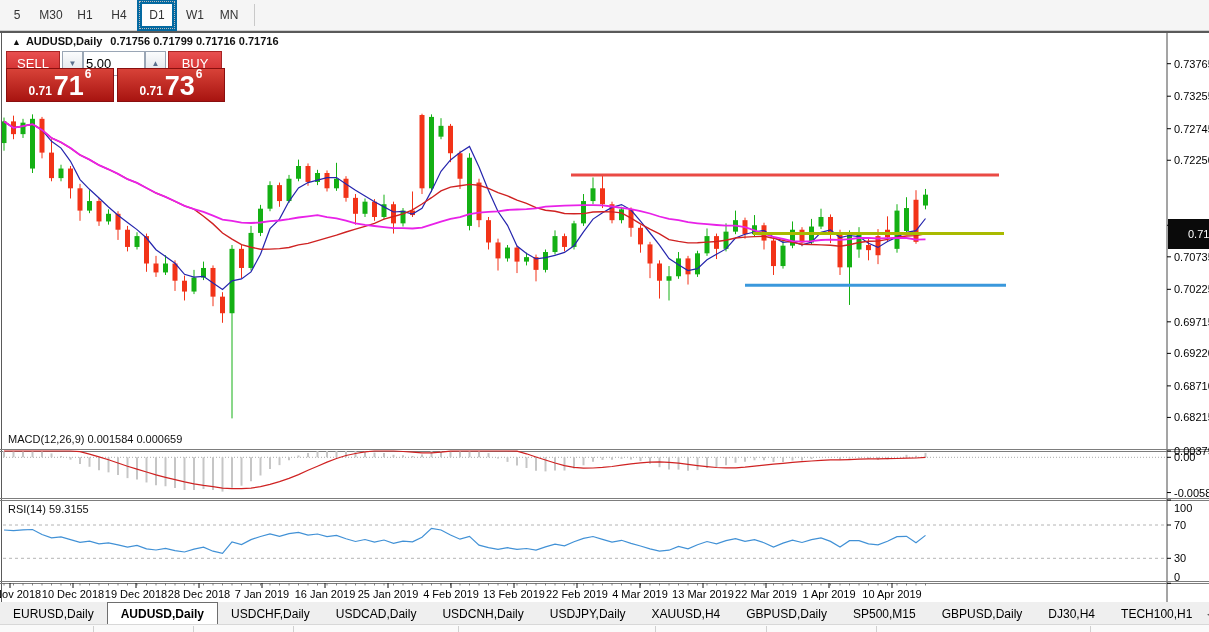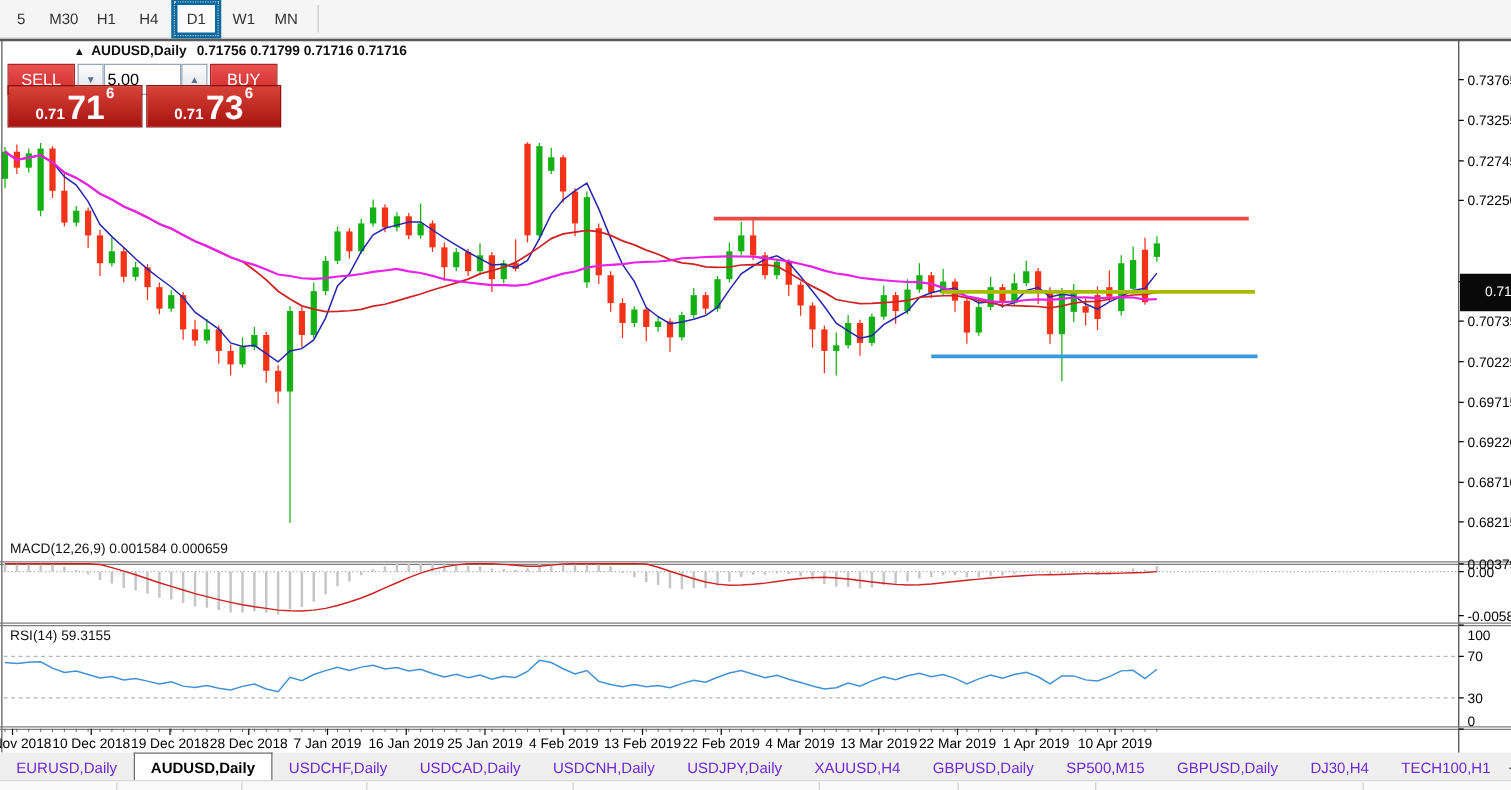--- a/index.html
+++ b/index.html
@@ -8,21 +8,21 @@
   #toolbar{position:absolute;left:0;top:0;width:1209px;height:30px;background:#f5f5f5;border-bottom:1px solid #cfcfcf;display:flex;align-items:center;}
   .tf-btn{min-width:30px;height:22px;margin:0 1px;display:flex;align-items:center;justify-content:center;
     font-size:12px;color:#333;background:transparent;border:1px solid transparent;cursor:default;}
   .tf-btn.active{background:#fdfdfd;border:5px solid #0369a1;outline:1px dotted #bbb;outline-offset:-3px;}
   .tf-sep{width:1px;height:22px;background:#c9c9c9;margin:0 8px;}
   
   #chartwin{position:absolute;left:0;top:31px;width:1209px;height:571px;background:#fff;border-top:1px solid #5a5a5a;}
   #chartsvg{position:absolute;left:0;top:0;}
   svg{font-family:"Liberation Sans",sans-serif;}
   
-  #chart-header{position:absolute;left:12px;top:3px;font-size:11px;font-weight:bold;color:#111;white-space:nowrap;margin-left:47px;}
+  #chart-header{position:absolute;left:12px;top:3px;font-size:11px;font-weight:bold;color:#111;white-space:nowrap;}
   #chart-header .tri{font-size:9px;margin-right:5px;}
   #chart-header .ohlc{margin-left:8px;font-weight:bold;}
   
   #tradepanel{position:absolute;left:6px;top:19px;width:224px;}
   #tp-row1{display:flex;height:14px;}
   .tp-btn{width:54px;height:25px;background:linear-gradient(#e85050,#cf2b2b);border:1px solid #a82424;color:#fff;
     font-size:13px;display:flex;align-items:center;justify-content:center;box-sizing:border-box;}
   .spin{width:21px;height:25px;background:linear-gradient(#fbfcfd,#dde2e8);border:1px solid #9aa6b5;box-sizing:border-box;
     display:flex;align-items:center;justify-content:center;font-size:8px;color:#5a6e8c;}
   #tp-amount{width:62px;height:25px;border:1px solid #9aa6b5;box-sizing:border-box;background:#fff;font-size:13px;color:#000;
@@ -35,21 +35,21 @@
   .bigbox .big{font-size:27px;font-weight:bold;line-height:24px;text-align:center;}
   .bigbox .sup{font-size:12px;font-weight:bold;vertical-align:top;line-height:10px;margin-left:1px;align-self:flex-start;}
   #tp-row2 .gap{width:3px;}
   
   .ind-label{position:absolute;font-size:11px;color:#111;white-space:nowrap;}
   
   #price-tag{position:absolute;left:1168px;width:40px;height:30px;background:#0a0a0a;color:#fff;font-size:11px;
     display:flex;align-items:center;padding-left:20px;}
   
   #tabbar{position:absolute;left:0;top:602px;width:1209px;height:22px;background:#efefef;display:flex;align-items:flex-end;}
-  .tab{height:20px;display:flex;align-items:center;padding:0 13px;font-size:12px;color:#6d28d9;position:relative;}
+  .tab{height:20px;display:flex;align-items:center;padding:0 13px;font-size:12px;color:#000000;position:relative;}
   .tab.active{background:#fff;border:1px solid #6e6e6e;border-bottom:none;color:#000;font-weight:bold;height:21px;}
   .tab-sep{width:1px;height:13px;background:#b5b5b5;margin-bottom:4px;}
   .tab-nav{width:14px;height:16px;display:flex;align-items:center;justify-content:center;font-size:8px;color:#555;margin-bottom:2px;}
   
   #statusstrip{position:absolute;left:0;top:624px;width:1209px;height:8px;background:#fafafa;border-top:1px solid #d8d8d8;}
   .ss-sep{position:absolute;top:1px;width:1px;height:7px;background:#d0d0d0;}
 </style>
 </head>
 <body>
 <div id="stage">

